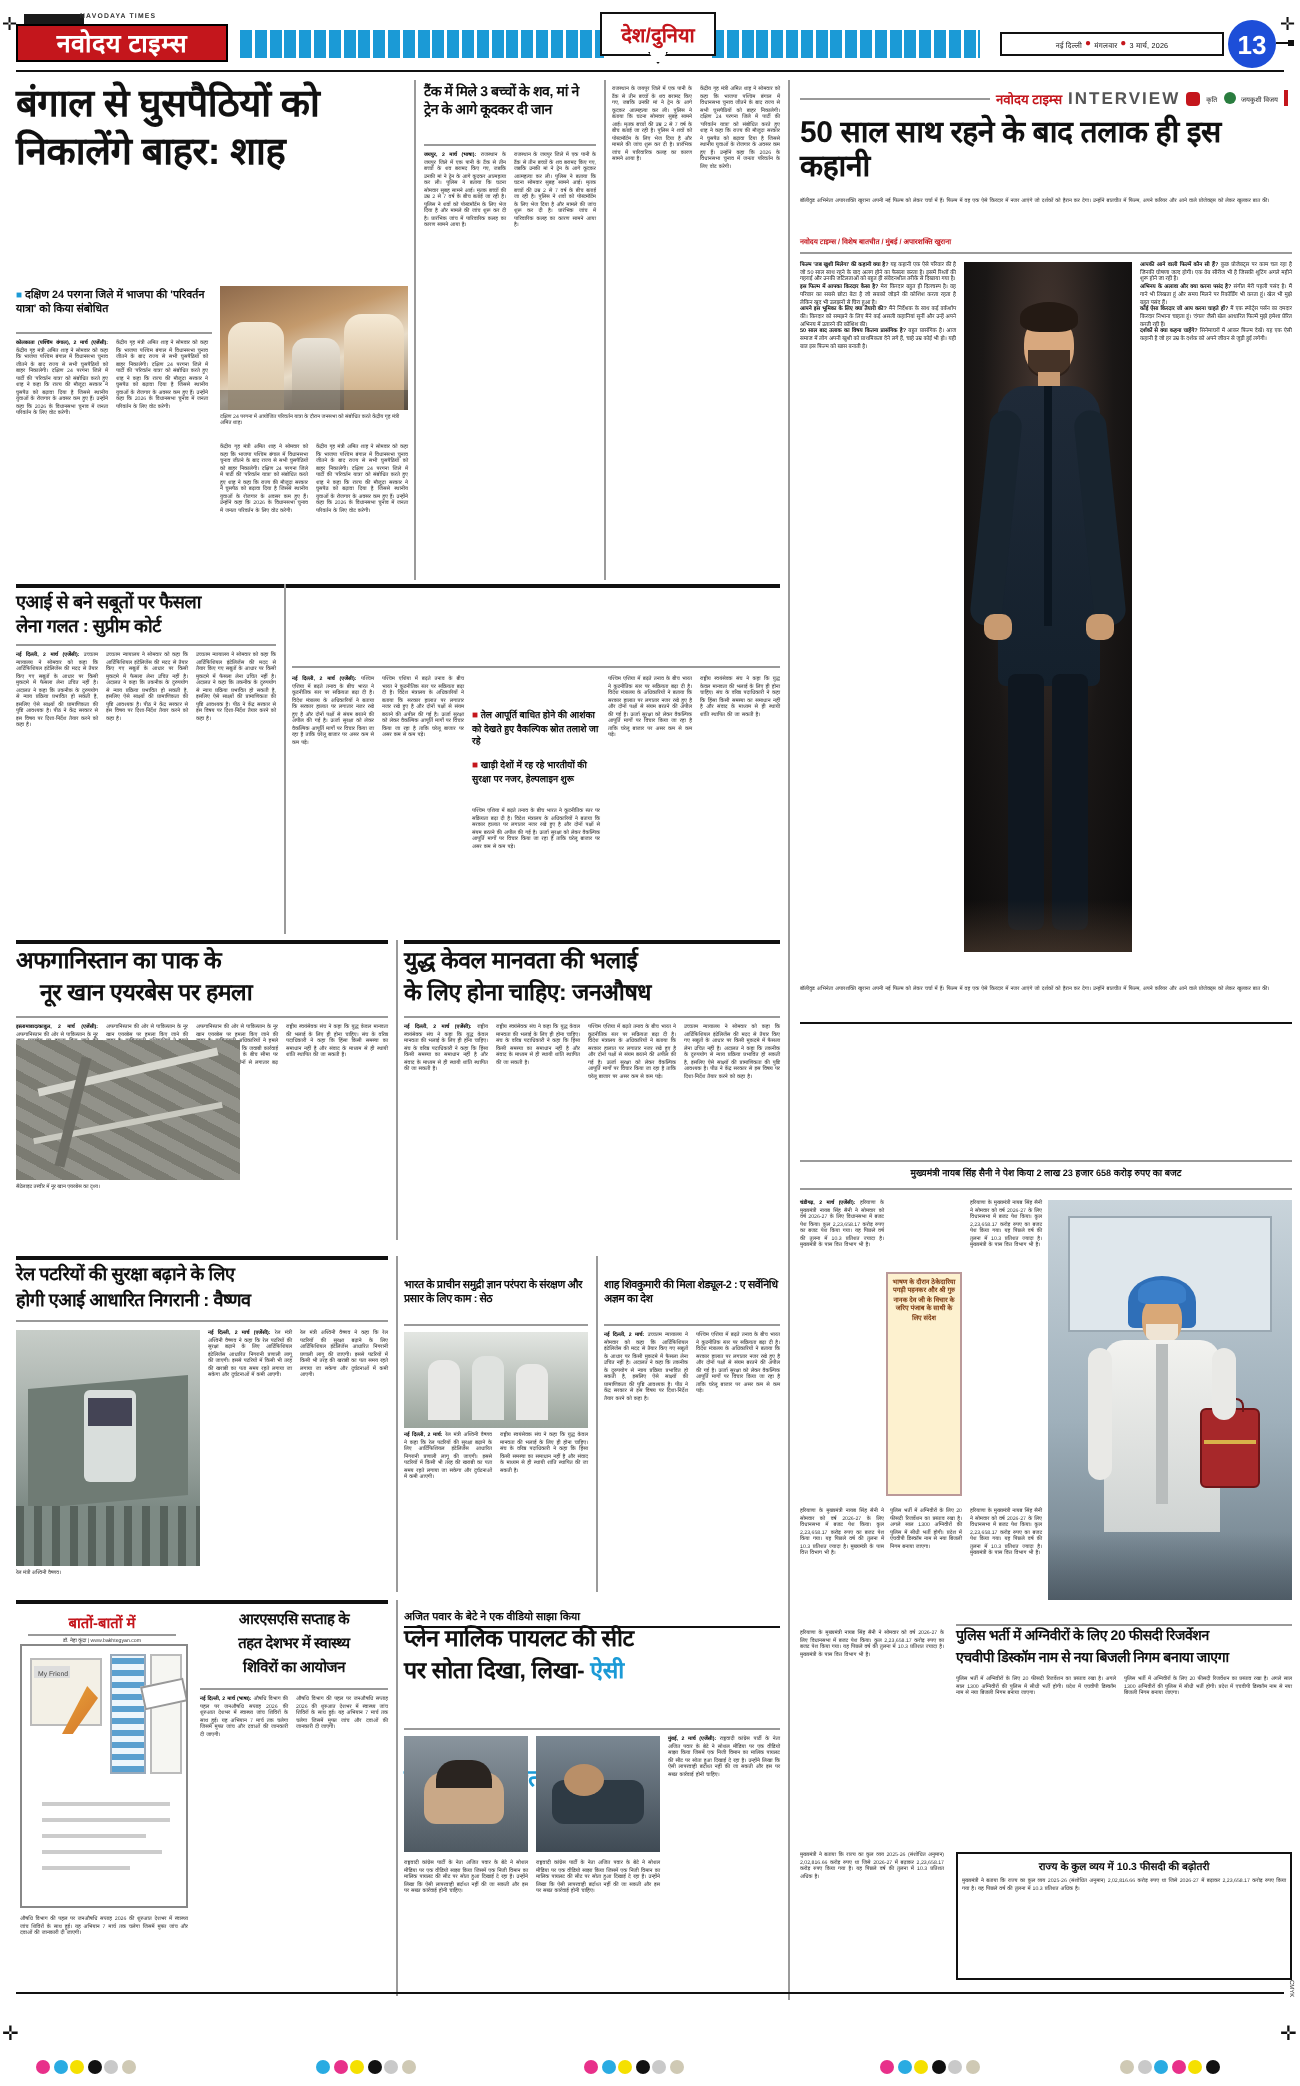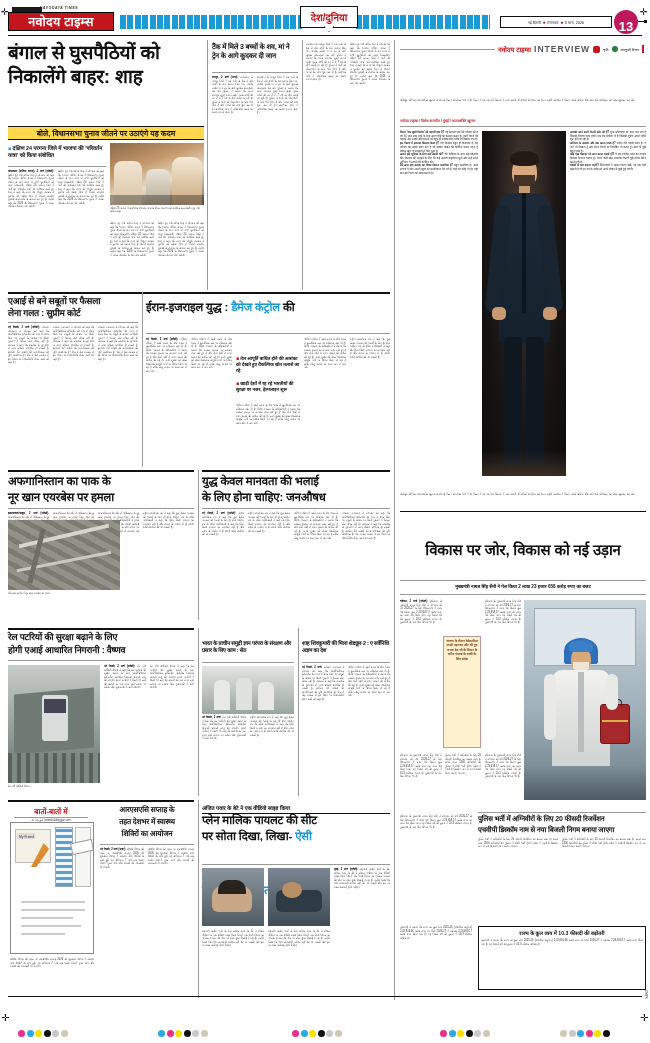--- a/index.html
+++ b/index.html
@@ -51,22 +51,22 @@
   }
   .dateline {
     position:absolute; left:500px; top:16px; width:112px; height:12px;
     border:0.7px solid #111; background:#fff;
     display:flex; align-items:center; justify-content:center;
   }
   .dateline span { font-size:3.6px; color:#111; white-space:nowrap; letter-spacing:0.1px; }
   .dateline .dot { color:#c4161c; font-size:5px; line-height:0; margin:0 1.5px; }
   .pagenum {
     position:absolute; left:614px; top:10px; width:24px; height:24px;
-    border-radius:50%; background:#be185d; color:#fff;
-    display:flex; align-items:flex-end; justify-content:center;
+    border-radius:50%; background:#1d4ed8; color:#fff;
+    display:flex; align-items:center; justify-content:center;
     font-size:13px; font-weight:bold;
   }
   .pagenum-tail { position:absolute; left:638px; top:21px; width:8px; height:1px; background:#111; }
   .pagenum-sq { position:absolute; left:644px; top:19.5px; width:3px; height:3px; border:0.7px solid #111; }
   .rule-black { position:absolute; background:#111; }
 
   
   .hd {
     font-family:"Liberation Sans","DejaVu Sans",sans-serif;
     font-weight:bold; color:#111; line-height:1.16; letter-spacing:-0.2px;
@@ -165,23 +165,20 @@
     </div>
     <div class="pagenum-tail"></div>
     <div class="pagenum-sq"></div>
 
     <div class="rule-black" style="left:8px;top:35px;width:634px;height:1.4px;"></div>
   </div>
 
   <div class="hd hd-xl" style="position:absolute;left:8px;top:66px;width:196px;">निकालेंगे बाहर: शाह</div>
   <div class="hd hd-xl" style="position:absolute;left:8px;top:42px;width:196px;">बंगाल से घुसपैठियों को</div>
 
-  <div class="band-yellow" style="position:absolute;left:8px;top:126px;width:196px;height:14px;">
-    <span>बोले, विधानसभा चुनाव जीतने पर उठाएंगे यह कदम</span>
-  </div>
 
   <div class="bullet-line" style="position:absolute;left:8px;top:145px;width:98px;">
     <span class="sq">■</span>
     <span>दक्षिण 24 परगना जिले में भाजपा की 'परिवर्तन यात्रा' को किया संबोधित</span>
   </div>
   <div class="divider-h" style="left:8px;top:166px;width:98px;"></div>
 
   <div class="photo" style="left:110px;top:143px;width:94px;height:62px;background:linear-gradient(160deg,#8e6a4c 0%,#c49a6c 35%,#e8dcc8 60%,#7a6a58 100%);">
     <div style="position:absolute;left:4px;top:18px;width:28px;height:44px;background:linear-gradient(180deg,#f2e6d2,#d8c4a6);border-radius:8px 8px 0 0;"></div>
     <div style="position:absolute;left:36px;top:26px;width:24px;height:36px;background:linear-gradient(180deg,#e9e3d8,#b9ab96);border-radius:7px 7px 0 0;"></div>
@@ -231,20 +228,21 @@
     <div class="iv-line"></div>
     <div class="iv-logo">नवोदय टाइम्स</div>
     <div class="iv-word">INTERVIEW</div>
     <div style="width:7px;height:7px;background:#c4161c;border-radius:2px;"></div>
     <div class="iv-badge">कृति</div>
     <div style="width:6px;height:6px;background:#2a7d3f;border-radius:50%;"></div>
     <div class="iv-badge">जयकुशी विजय</div>
     <div style="width:2px;height:8px;background:#c4161c;"></div>
   </div>
 
+  <div class="hd hd-lg" style="position:absolute;left:400px;top:58px;width:246px;">50 साल साथ रहने के बाद तलाक ही इस कहानी</div>
 
   <div class="greek" style="position:absolute;left:400px;top:99px;width:246px;height:18px;">बॉलीवुड अभिनेता अपारशक्ति खुराना अपनी नई फिल्म को लेकर चर्चा में हैं। फिल्म में वह एक ऐसे किरदार में नजर आएंगे जो दर्शकों को हैरान कर देगा। उन्होंने बातचीत में फिल्म, अपने करियर और आने वाले प्रोजेक्ट्स को लेकर खुलकर बात की।</div>
   <div class="kicker" style="position:absolute;left:400px;top:118px;width:246px;font-size:3.6px;color:#c4161c;">नवोदय टाइम्स / विशेष बातचीत / मुंबई / अपारशक्ति खुराना</div>
   <div class="divider-h" style="left:400px;top:126px;width:246px;"></div>
 
   <div style="position:absolute;left:400px;top:131px;width:78px;height:345px;" class="qa">
     <p><b>फिल्म 'जब खुशी मिलेगा' की कहानी क्या है?</b> <span>यह कहानी एक ऐसे परिवार की है जो 50 साल साथ रहने के बाद अलग होने का फैसला करता है। इसमें रिश्तों की गहराई और उनकी जटिलताओं को बहुत ही संवेदनशील तरीके से दिखाया गया है।</span></p>
     <p><b>इस फिल्म में आपका किरदार कैसा है?</b> <span>मेरा किरदार बहुत ही दिलचस्प है। वह परिवार का सबसे छोटा बेटा है जो सबको जोड़ने की कोशिश करता रहता है लेकिन खुद भी उलझनों से घिरा हुआ है।</span></p>
     <p><b>आपने इस भूमिका के लिए क्या तैयारी की?</b> <span>मैंने निर्देशक के साथ कई वर्कशॉप की। किरदार को समझने के लिए मैंने कई असली कहानियां सुनीं और उन्हें अपने अभिनय में उतारने की कोशिश की।</span></p>
     <p><b>50 साल बाद तलाक का विषय कितना प्रासंगिक है?</b> <span>बहुत प्रासंगिक है। आज समाज में लोग अपनी खुशी को प्राथमिकता देने लगे हैं, चाहे उम्र कोई भी हो। यही बात इस फिल्म को खास बनाती है।</span></p>
@@ -297,23 +295,20 @@
   <div class="greek" style="position:absolute;left:53px;top:326px;width:41px;height:138px;">
     <span>उच्चतम न्यायालय ने सोमवार को कहा कि आर्टिफिशियल इंटेलिजेंस की मदद से तैयार किए गए सबूतों के आधार पर किसी मुकदमे में फैसला लेना उचित नहीं है। अदालत ने कहा कि तकनीक के दुरुपयोग से न्याय प्रक्रिया प्रभावित हो सकती है, इसलिए ऐसे साक्ष्यों की प्रामाणिकता की पुष्टि आवश्यक है। पीठ ने केंद्र सरकार से इस विषय पर दिशा-निर्देश तैयार करने को कहा है।</span>
   </div>
   <div class="greek" style="position:absolute;left:98px;top:326px;width:40px;height:138px;">
     <span>उच्चतम न्यायालय ने सोमवार को कहा कि आर्टिफिशियल इंटेलिजेंस की मदद से तैयार किए गए सबूतों के आधार पर किसी मुकदमे में फैसला लेना उचित नहीं है। अदालत ने कहा कि तकनीक के दुरुपयोग से न्याय प्रक्रिया प्रभावित हो सकती है, इसलिए ऐसे साक्ष्यों की प्रामाणिकता की पुष्टि आवश्यक है। पीठ ने केंद्र सरकार से इस विषय पर दिशा-निर्देश तैयार करने को कहा है।</span>
   </div>
 
   <div class="divider-v" style="left:142px;top:292px;height:175px;"></div>
 
   <div class="divider-thick" style="left:146px;top:292px;width:244px;"></div>
-  <div class="hd hd-md" style="position:absolute;left:146px;top:301px;width:244px;">
-    <span>ईरान-इजराइल युद्ध : <span style="color: rgb(27, 154, 214);">डैमेज कंट्रोल</span> की</span>
-  </div>
   <div class="divider-h" style="left:146px;top:333px;width:244px;"></div>
 
   <div class="greek" style="position:absolute;left:146px;top:338px;width:41px;height:126px;">
     <span class="hl">नई दिल्ली, 2 मार्च (एजेंसी):</span>
     <span>पश्चिम एशिया में बढ़ते तनाव के बीच भारत ने कूटनीतिक स्तर पर सक्रियता बढ़ा दी है। विदेश मंत्रालय के अधिकारियों ने बताया कि सरकार हालात पर लगातार नजर रखे हुए है और दोनों पक्षों से संयम बरतने की अपील की गई है। ऊर्जा सुरक्षा को लेकर वैकल्पिक आपूर्ति मार्गों पर विचार किया जा रहा है ताकि घरेलू बाजार पर असर कम से कम पड़े।</span>
   </div>
   <div class="greek" style="position:absolute;left:191px;top:338px;width:41px;height:126px;">
     <span>पश्चिम एशिया में बढ़ते तनाव के बीच भारत ने कूटनीतिक स्तर पर सक्रियता बढ़ा दी है। विदेश मंत्रालय के अधिकारियों ने बताया कि सरकार हालात पर लगातार नजर रखे हुए है और दोनों पक्षों से संयम बरतने की अपील की गई है। ऊर्जा सुरक्षा को लेकर वैकल्पिक आपूर्ति मार्गों पर विचार किया जा रहा है ताकि घरेलू बाजार पर असर कम से कम पड़े।</span>
   </div>
 
@@ -331,21 +326,21 @@
 
   <div class="greek" style="position:absolute;left:304px;top:338px;width:42px;height:126px;">
     <span>पश्चिम एशिया में बढ़ते तनाव के बीच भारत ने कूटनीतिक स्तर पर सक्रियता बढ़ा दी है। विदेश मंत्रालय के अधिकारियों ने बताया कि सरकार हालात पर लगातार नजर रखे हुए है और दोनों पक्षों से संयम बरतने की अपील की गई है। ऊर्जा सुरक्षा को लेकर वैकल्पिक आपूर्ति मार्गों पर विचार किया जा रहा है ताकि घरेलू बाजार पर असर कम से कम पड़े।</span>
   </div>
   <div class="greek" style="position:absolute;left:350px;top:338px;width:40px;height:126px;">
     <span>राष्ट्रीय स्वयंसेवक संघ ने कहा कि युद्ध केवल मानवता की भलाई के लिए ही होना चाहिए। संघ के वरिष्ठ पदाधिकारी ने कहा कि हिंसा किसी समस्या का समाधान नहीं है और संवाद के माध्यम से ही स्थायी शांति स्थापित की जा सकती है।</span>
   </div>
 
   <div class="divider-thick" style="left:8px;top:470px;width:186px;"></div>
   <div class="hd hd-md" style="position:absolute;left:8px;top:475px;width:186px;">अफगानिस्तान का पाक के</div>
-  <div class="hd hd-md" style="position:absolute;left:8px;top:491px;width:186px;">नूर खान एयरबेस पर हमला</div>
+  <div class="hd hd-md" style="position:absolute;left:20px;top:491px;width:186px;">नूर खान एयरबेस पर हमला</div>
   <div class="divider-h" style="left:8px;top:508px;width:186px;"></div>
   <div class="greek" style="position:absolute;left:8px;top:512px;width:41px;height:100px;">
     <span class="hl">इस्लामाबाद/काबुल, 2 मार्च (एजेंसी):</span>
     <span>अफगानिस्तान की ओर से पाकिस्तान के नूर खान एयरबेस पर हमला किए जाने की खबर है। पाकिस्तानी अधिकारियों ने हमले की पुष्टि करते हुए कहा कि जवाबी कार्रवाई की गई है। दोनों देशों के बीच सीमा पर तनाव पिछले कुछ महीनों से लगातार बढ़ रहा है।</span>
   </div>
   <div class="greek" style="position:absolute;left:53px;top:512px;width:41px;height:100px;">
     <span>अफगानिस्तान की ओर से पाकिस्तान के नूर खान एयरबेस पर हमला किए जाने की खबर है। पाकिस्तानी अधिकारियों ने हमले की पुष्टि करते हुए कहा कि जवाबी कार्रवाई की गई है। दोनों देशों के बीच सीमा पर तनाव पिछले कुछ महीनों से लगातार बढ़ रहा है।</span>
   </div>
   <div class="greek" style="position:absolute;left:98px;top:512px;width:41px;height:100px;">
     <span>अफगानिस्तान की ओर से पाकिस्तान के नूर खान एयरबेस पर हमला किए जाने की खबर है। पाकिस्तानी अधिकारियों ने हमले की पुष्टि करते हुए कहा कि जवाबी कार्रवाई की गई है। दोनों देशों के बीच सीमा पर तनाव पिछले कुछ महीनों से लगातार बढ़ रहा है।</span>
@@ -377,21 +372,20 @@
   <div class="greek" style="position:absolute;left:248px;top:512px;width:42px;height:108px;">
     <span>राष्ट्रीय स्वयंसेवक संघ ने कहा कि युद्ध केवल मानवता की भलाई के लिए ही होना चाहिए। संघ के वरिष्ठ पदाधिकारी ने कहा कि हिंसा किसी समस्या का समाधान नहीं है और संवाद के माध्यम से ही स्थायी शांति स्थापित की जा सकती है।</span>
   </div>
   <div class="greek" style="position:absolute;left:294px;top:512px;width:44px;height:108px;">
     <span>पश्चिम एशिया में बढ़ते तनाव के बीच भारत ने कूटनीतिक स्तर पर सक्रियता बढ़ा दी है। विदेश मंत्रालय के अधिकारियों ने बताया कि सरकार हालात पर लगातार नजर रखे हुए है और दोनों पक्षों से संयम बरतने की अपील की गई है। ऊर्जा सुरक्षा को लेकर वैकल्पिक आपूर्ति मार्गों पर विचार किया जा रहा है ताकि घरेलू बाजार पर असर कम से कम पड़े।</span>
   </div>
   <div class="greek" style="position:absolute;left:342px;top:512px;width:48px;height:108px;">
     <span>उच्चतम न्यायालय ने सोमवार को कहा कि आर्टिफिशियल इंटेलिजेंस की मदद से तैयार किए गए सबूतों के आधार पर किसी मुकदमे में फैसला लेना उचित नहीं है। अदालत ने कहा कि तकनीक के दुरुपयोग से न्याय प्रक्रिया प्रभावित हो सकती है, इसलिए ऐसे साक्ष्यों की प्रामाणिकता की पुष्टि आवश्यक है। पीठ ने केंद्र सरकार से इस विषय पर दिशा-निर्देश तैयार करने को कहा है।</span>
   </div>
 
-  <div class="hd hd-lg" style="position:absolute;left:400px;top:541px;width:246px;text-align:center;">विकास पर जोर, विकास को नई उड़ान</div>
   <div class="divider-h" style="left:400px;top:580px;width:246px;"></div>
   <div style="position:absolute;left:400px;top:583px;width:246px;font-size:4.6px;font-weight:bold;color:#111;text-align:center;">मुख्यमंत्री नायब सिंह सैनी ने पेश किया 2 लाख 23 हजार 658 करोड़ रुपए का बजट</div>
   <div class="divider-h" style="left:400px;top:594px;width:246px;"></div>
 
   <div class="greek" style="position:absolute;left:400px;top:600px;width:42px;height:150px;">
     <span class="hl">चंडीगढ़, 2 मार्च (एजेंसी):</span>
     <span>हरियाणा के मुख्यमंत्री नायब सिंह सैनी ने सोमवार को वर्ष 2026-27 के लिए विधानसभा में बजट पेश किया। कुल 2,23,658.17 करोड़ रुपए का बजट पेश किया गया। यह पिछले वर्ष की तुलना में 10.3 प्रतिशत ज्यादा है। मुख्यमंत्री के पास वित्त विभाग भी है।</span>
   </div>
 
   <div class="box-tan" style="position:absolute;left:443px;top:636px;width:38px;height:112px;padding:2px;">

